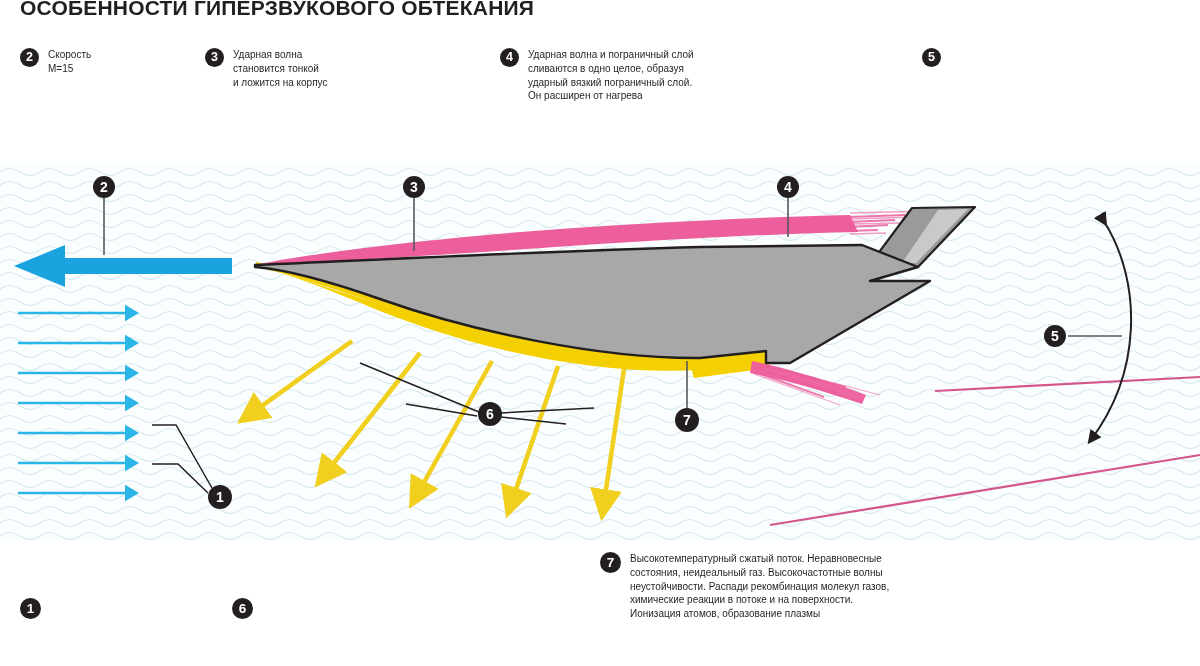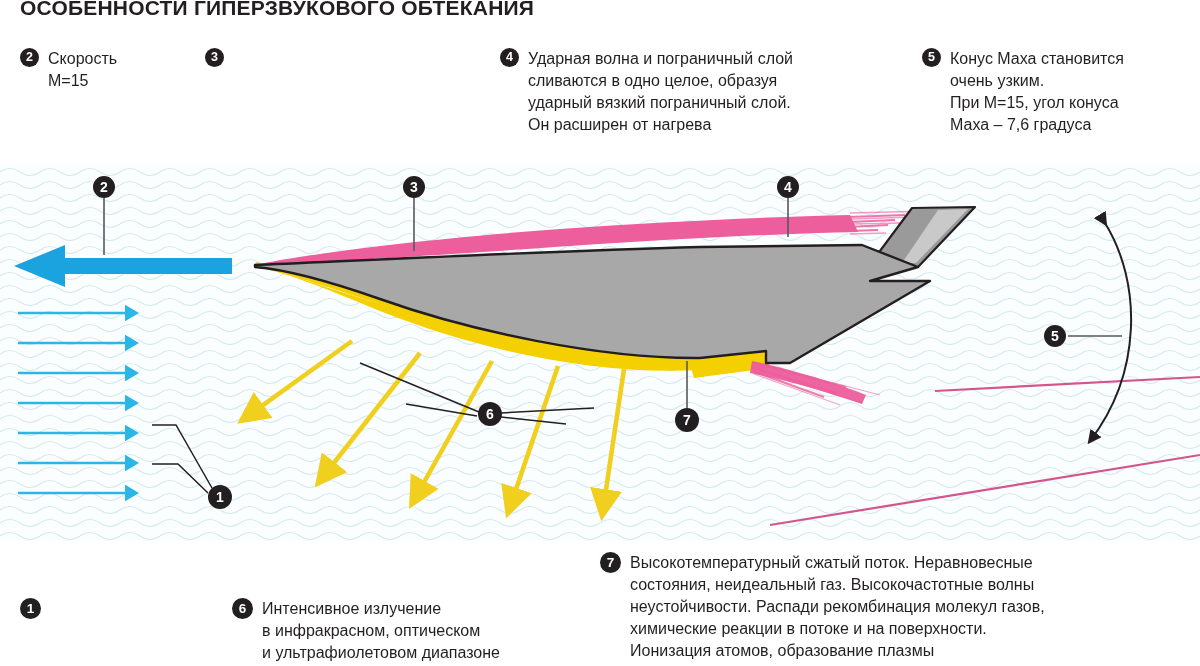--- a/index.html
+++ b/index.html
@@ -47,21 +47,21 @@
   .badge.big { width: 21px; height: 21px; font-size: 13.5px; }
 
   
   .note {
     position: absolute;
     display: flex;
     align-items: flex-start;
     gap: 9px;
   }
   .note .txt {
-    font-size: 16px;
+    font-size: 10px;
     line-height: 1.38;
     color: #231f20;
     white-space: pre-line;
   }
 
   
   #note-2 { left: 20px;  top: 48px; }
   #note-3 { left: 205px; top: 48px; }
   #note-4 { left: 500px; top: 48px; }
   #note-5 { left: 922px; top: 48px; }
@@ -89,36 +89,35 @@
 <div class="title">ОСОБЕННОСТИ ГИПЕРЗВУКОВОГО ОБТЕКАНИЯ</div>
 
 <div class="note" id="note-2">
   <span class="badge">2</span>
   <span class="txt">Скорость
 M=15</span>
 </div>
 
 <div class="note" id="note-3">
   <span class="badge">3</span>
+  <span class="txt">Ударная волна
+становится тонкой
+и ложится на корпус</span>
 </div>
 
 <div class="note" id="note-4">
   <span class="badge">4</span>
   <span class="txt">Ударная волна и пограничный слой
 сливаются в одно целое, образуя
 ударный вязкий пограничный слой.
 Он расширен от нагрева</span>
 </div>
 
 <div class="note" id="note-5">
   <span class="badge">5</span>
-  <span class="txt">Конус Маха становится
-очень узким.
-При М=15, угол конуса
-Маха –  7,6 градуса</span>
 </div>
 
 <div class="panel">
   <svg width="1200" height="378" viewBox="0 0 1200 378" xmlns="http://www.w3.org/2000/svg">
     <defs>
 
       <pattern id="waves" x="0" y="0" width="40" height="13" patternUnits="userSpaceOnUse">
         <path d="M0 9 Q10 2 20 9 T40 9" fill="none" stroke="#cfe6ec" stroke-width="1.1"></path>
       </pattern>
       <marker id="yarrow" markerWidth="7" markerHeight="7" refX="3" refY="3.5" orient="auto">
@@ -297,16 +296,13 @@
 химические реакции в потоке и на поверхности.
 Ионизация атомов, образование плазмы</span>
 </div>
 
 <div class="note" id="note-1">
   <span class="badge big">1</span>
 </div>
 
 <div class="note" id="note-6">
   <span class="badge big">6</span>
-  <span class="txt">Интенсивное излучение
-в инфракрасном, оптическом
-и ультрафиолетовом диапазоне</span>
 </div>
 
 </body></html>

